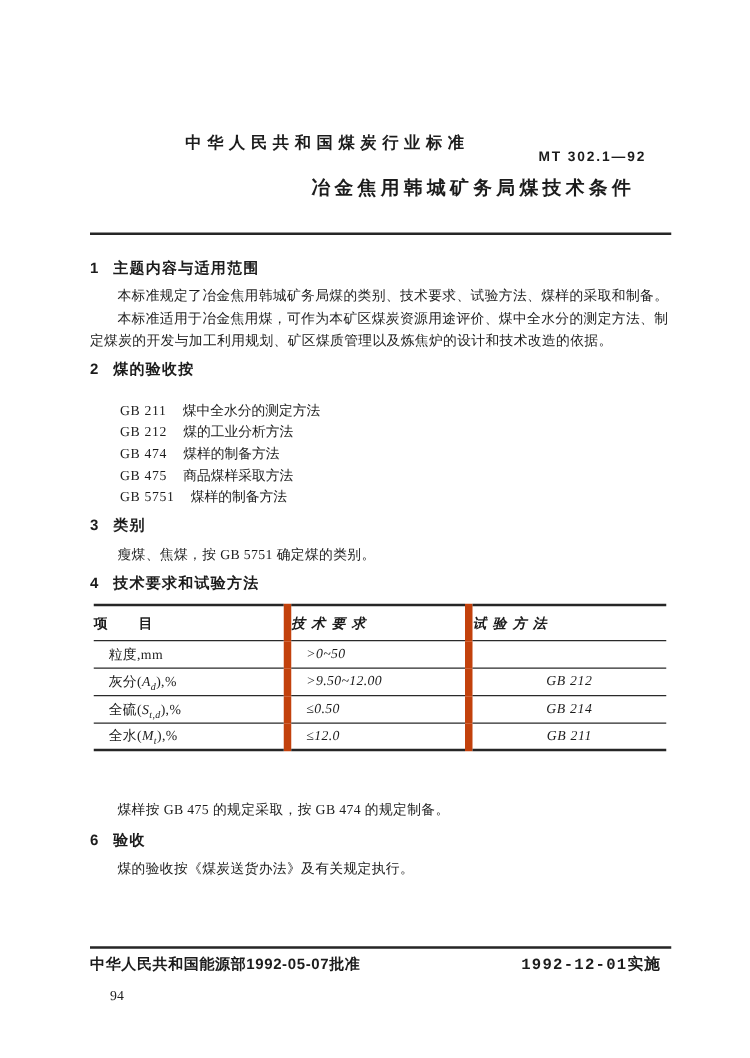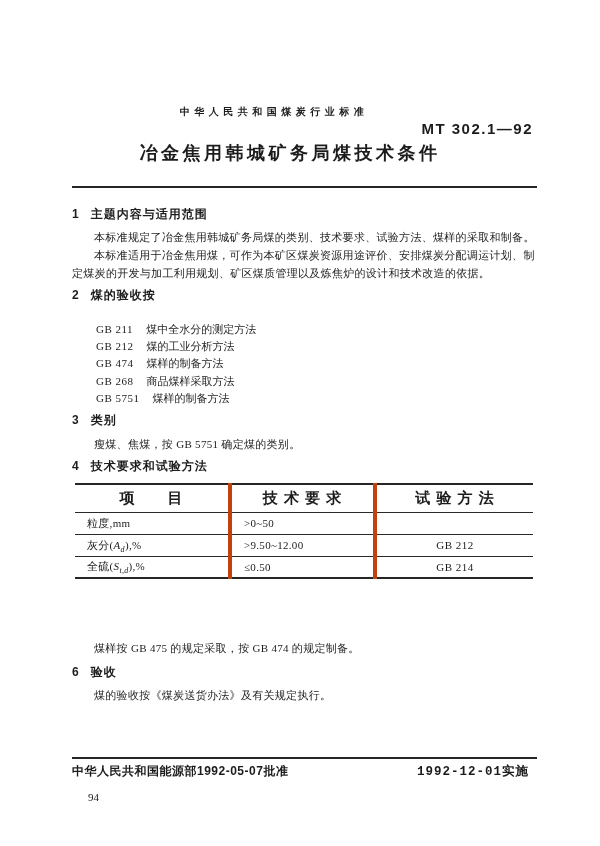--- a/index.html
+++ b/index.html
@@ -10,42 +10,42 @@
     font-family: "Liberation Serif", "DejaVu Serif", serif;
     position: relative;
     overflow: hidden;
   }
   .page { position: absolute; left: 0; top: 0; width: 600px; height: 846px; }
   .content { position: absolute; left: 72px; top: 0; width: 465px; height: 846px; }
 
   .abs { position: absolute; }
 
   .org-line {
-    top: 105px; left: 12px; width: 380px;
+    top: 105px; left: 0; width: 380px;
     text-align: center;
     font-family: Liberation Sans, sans-serif;
     font-weight: bold;
-    font-size: 10px;
+    font-size: 13px;
     letter-spacing: 4.5px;
     white-space: nowrap;
   }
   .standard-no {
-    top: 120px; right: 4px;
-    font-family: "Liberation Sans", "DejaVu Sans", sans-serif;
-    font-weight: bold;
-    font-size: 15px;
+    top: 120px; right: 20px;
+    font-family: "Liberation Sans", "DejaVu Sans", sans-serif;
+    font-weight: bold;
+    font-size: 11px;
     letter-spacing: 1.5px;
     white-space: nowrap;
   }
   .doc-title {
     top: 141px; left: 0; width: 436px;
-    text-align: center;
-    font-family: "Liberation Sans", "DejaVu Sans", sans-serif;
-    font-weight: bold;
-    font-size: 18px;
+    text-align: right;
+    font-family: "Liberation Sans", "DejaVu Sans", sans-serif;
+    font-weight: bold;
+    font-size: 15px;
     letter-spacing: 3.5px;
     white-space: nowrap;
   }
   .rule { left: 0; width: 465px; height: 2px; background: #262626; }
   .rule-top { top: 186px; }
   .rule-bottom { top: 757px; }
 
   .sec-heading {
     left: 0; width: 465px;
     font-family: "Liberation Sans", "DejaVu Sans", sans-serif;
@@ -74,31 +74,31 @@
     width: 458px;
     border-collapse: collapse;
     border-top: 2px solid #262626;
     border-bottom: 2px solid #262626;
     font-size: 11px;
   }
   .req-table th {
     height: 28px;
     font-family: "Liberation Sans", "DejaVu Sans", sans-serif;
     font-weight: bold;
-    font-size: 15px;
+    font-size: 11px;
     letter-spacing: 1px;
-    text-align: center;
+    text-align: left;
     border-bottom: 1px solid #2a2a2a;
   }
   .req-table td {
     height: 22px;
     border-top: 1px solid #2a2a2a;
     vertical-align: middle;
   }
-  .req-table .c-req, .req-table .c-method { border-left: 4px solid #c2410c; }
+  .req-table .c-req, .req-table .c-method { border-left: 6px solid #c2410c; font-style: italic; }
   .req-table col.w-item { width: 155px; }
   .req-table col.w-req { width: 145px; }
   .req-table col.w-method { width: 158px; }
   .req-table td.c-item { padding-left: 12px; letter-spacing: 0.3px; }
   .req-table td.c-req { padding-left: 12px; letter-spacing: 0.3px; }
   .req-table td.c-method { text-align: center; letter-spacing: 0.5px; }
   .sym { font-style: italic; font-family: "Liberation Serif", "DejaVu Serif", serif; }
   .req-table sub { font-size: 8px; font-style: italic; line-height: 0; }
 
   .footer-approval {
@@ -130,30 +130,30 @@
 
     <div class="abs org-line">中华人民共和国煤炭行业标准</div>
     <div class="abs standard-no">MT 302.1—92</div>
     <div class="abs doc-title">冶金焦用韩城矿务局煤技术条件</div>
     <div class="abs rule rule-top"></div>
 
     <div class="abs sec-heading" style="top:206px">
       <span class="hnum">1</span><span>主题内容与适用范围</span>
     </div>
     <div class="abs para" style="top:229px">本标准规定了冶金焦用韩城矿务局煤的类别、技术要求、试验方法、煤样的采取和制备。</div>
-    <div class="abs para" style="top:247px">本标准适用于冶金焦用煤，可作为本矿区煤炭资源用途评价、安排煤炭分配调运计划、制定煤炭的开发与加工利用规划、矿区煤质管理以及炼焦炉的设计和技术改造的依据。</div>
+    <div class="abs para" style="top:247px">本标准适用于冶金焦用煤，可作为本矿区煤炭资源用途评价、煤中全水分的测定方法、制定煤炭的开发与加工利用规划、矿区煤质管理以及炼焦炉的设计和技术改造的依据。</div>
 
     <div class="abs sec-heading" style="top:287px">
       <span class="hnum">2</span><span>煤的验收按</span>
     </div>
     <div class="abs refs">
       <div class="ref-item"><span class="ref-code">GB 211</span><span>煤中全水分的测定方法</span></div>
       <div class="ref-item"><span class="ref-code">GB 212</span><span>煤的工业分析方法</span></div>
       <div class="ref-item"><span class="ref-code">GB 474</span><span>煤样的制备方法</span></div>
-      <div class="ref-item"><span class="ref-code">GB 268</span><span>商品煤样采取方法</span></div>
+      <div class="ref-item"><span class="ref-code">GB 475</span><span>商品煤样采取方法</span></div>
       <div class="ref-item"><span class="ref-code">GB 5751</span><span>煤样的制备方法</span></div>
     </div>
 
     <div class="abs sec-heading" style="top:412px">
       <span class="hnum">3</span><span>类别</span>
     </div>
     <div class="abs para" style="top:436px">瘦煤、焦煤，按 GB 5751 确定煤的类别。</div>
 
     <div class="abs sec-heading" style="top:458px">
       <span class="hnum">4</span><span>技术要求和试验方法</span>
@@ -179,20 +179,25 @@
       <tr>
         <td class="c-item"><span>灰分(</span><span class="sym">A</span><sub>d</sub><span>),%</span></td>
         <td class="c-req">&gt;9.50~12.00</td>
         <td class="c-method">GB 212</td>
       </tr>
       <tr>
         <td class="c-item"><span>全硫(</span><span class="sym">S</span><sub>t,d</sub><span>),%</span></td>
         <td class="c-req">≤0.50</td>
         <td class="c-method">GB 214</td>
       </tr>
+      <tr>
+        <td class="c-item"><span>全水(</span><span class="sym">M</span><sub>t</sub><span>),%</span></td>
+        <td class="c-req">≤12.0</td>
+        <td class="c-method">GB 211</td>
+      </tr>
     </tbody>
       </table>
 
     <div class="abs para" style="top:640px">煤样按 GB 475 的规定采取，按 GB 474 的规定制备。</div>
 
     <div class="abs sec-heading" style="top:664px">
       <span class="hnum">6</span><span>验收</span>
     </div>
     <div class="abs para" style="top:687px">煤的验收按《煤炭送货办法》及有关规定执行。</div>
 

